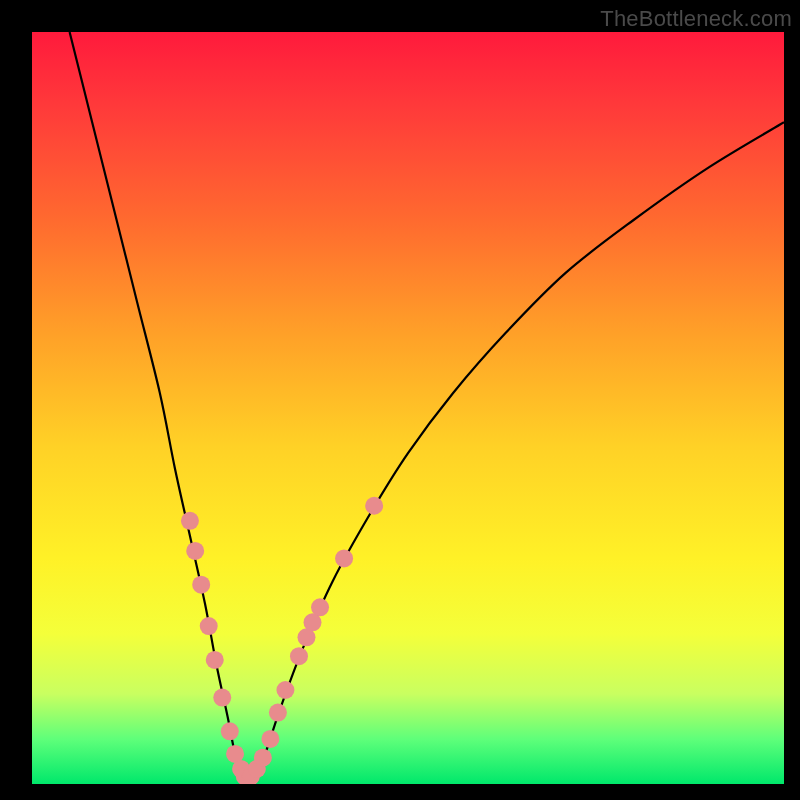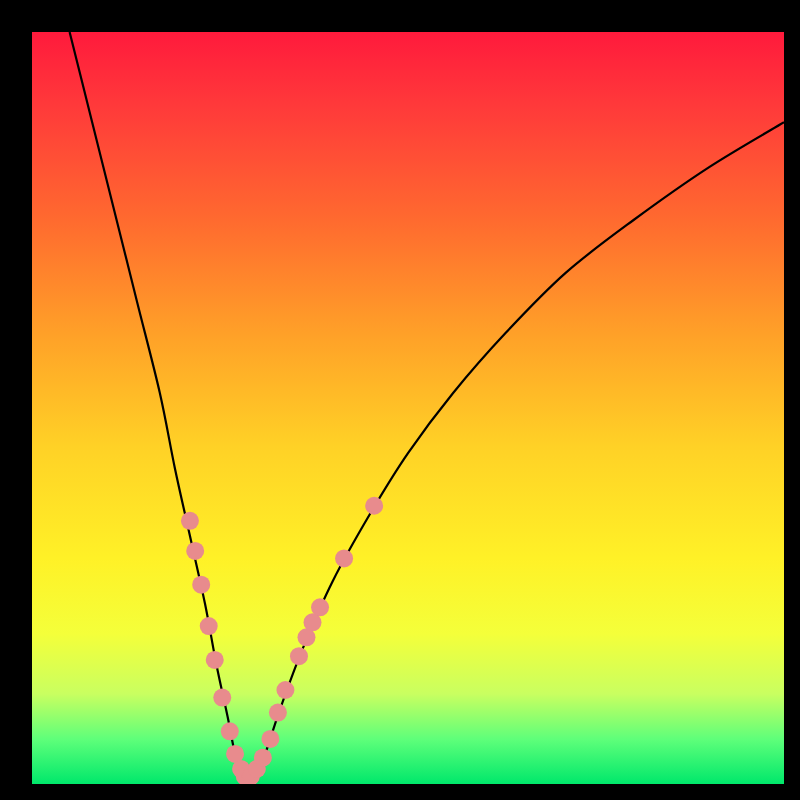--- a/index.html
+++ b/index.html
@@ -69,13 +69,14 @@
           <circle cx="253.42" cy="658.00" r="9" fill="#e88b8d"></circle>
           <circle cx="266.96" cy="624.16" r="9" fill="#e88b8d"></circle>
           <circle cx="274.48" cy="605.36" r="9" fill="#e88b8d"></circle>
           <circle cx="280.50" cy="590.32" r="9" fill="#e88b8d"></circle>
           <circle cx="288.02" cy="575.28" r="9" fill="#e88b8d"></circle>
           <circle cx="312.08" cy="526.40" r="9" fill="#e88b8d"></circle>
           <circle cx="342.16" cy="473.76" r="9" fill="#e88b8d"></circle>
         </g>
     </svg>
   </div>
+  <div class="watermark">TheBottleneck.com</div>
 </div>
 
 </body></html>

